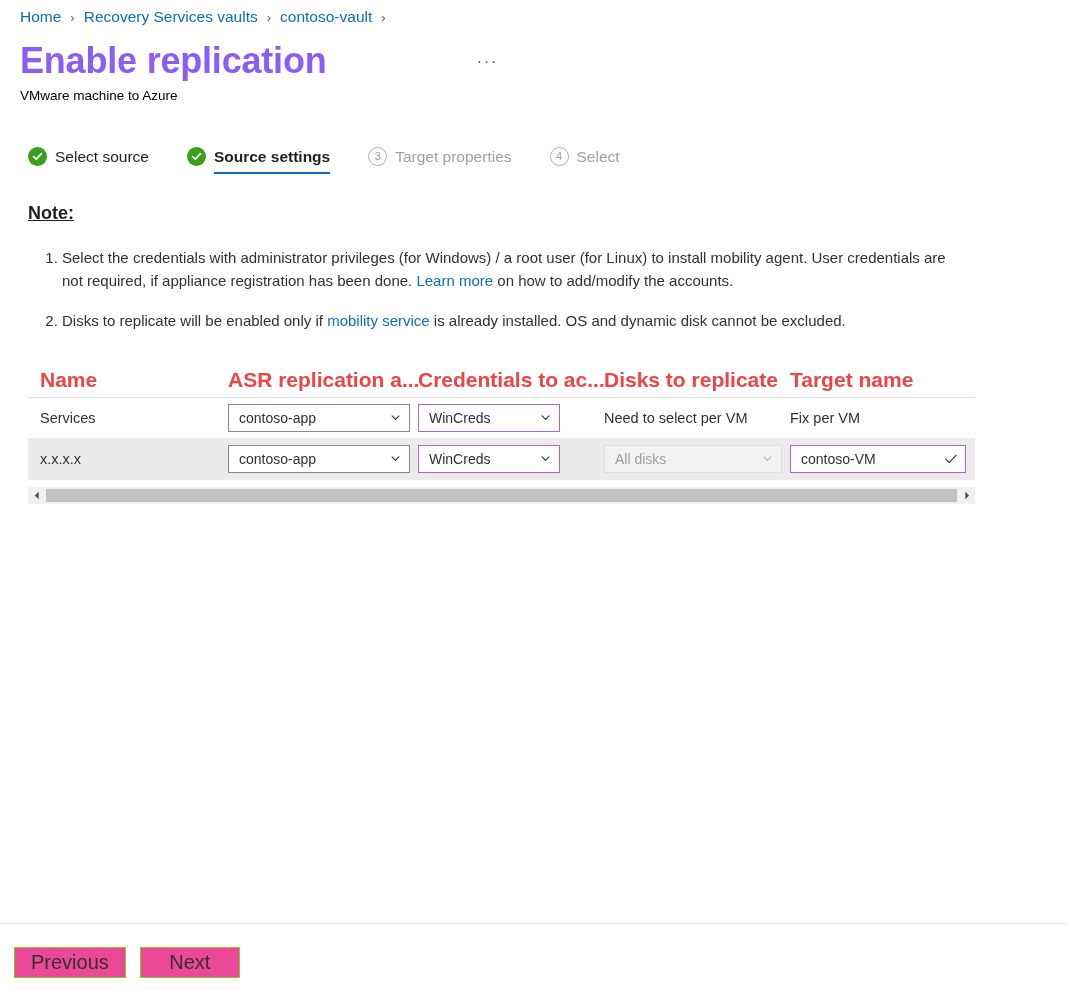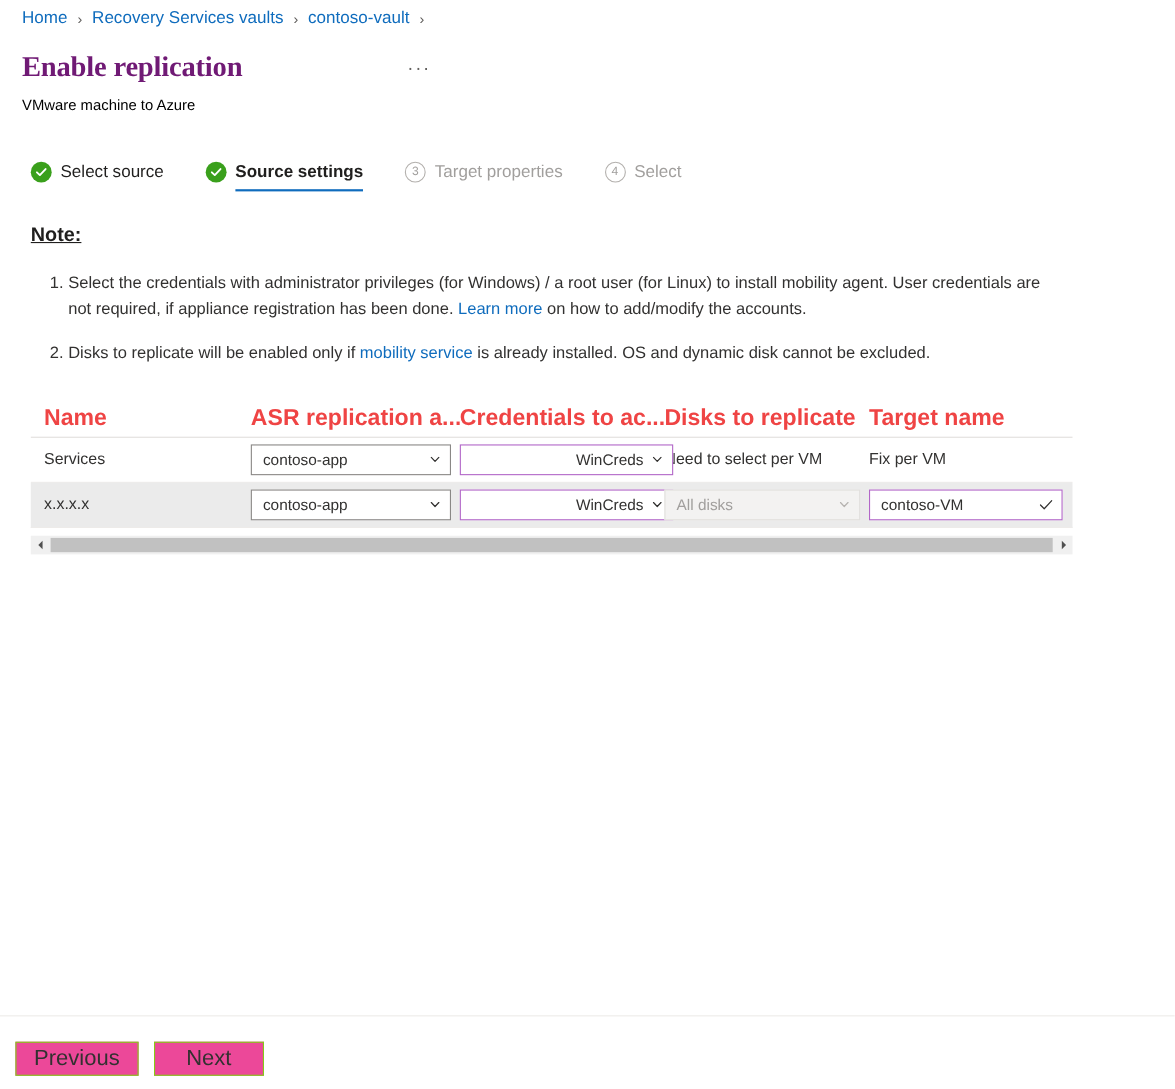--- a/index.html
+++ b/index.html
@@ -34,26 +34,25 @@
   }
 
   
   .title-row {
     position: absolute;
     left: 20px; top: 40px;
     width: 500px;
     display: flex; align-items: flex-start;
   }
   .page-title {
-    font-size: 26px;
+    font-size: 36px;
     font-weight: 600;
     line-height: 42px;
-    color: #701a75;
+    color: #8b5cf6;
     letter-spacing: -0.2px;
-    font-family: Liberation Serif, serif;
   }
   .ellipsis-btn {
     margin-left: 150px;
     margin-top: 14px;
     font-size: 17px;
     letter-spacing: 1.5px;
     color: #605e5c;
     cursor: pointer;
     line-height: 16px;
     user-select: none;
@@ -196,21 +195,21 @@
   .field .chev path { stroke: #323130; }
   .field.disabled .chev path { stroke: #b6b3b0; }
   .field .tick {
     position: absolute;
     right: 8px; top: 50%;
     margin-top: -5px;
     width: 12px; height: 10px;
   }
 
   .w-asr    { width: 182px; }
-  .w-cred   { width: 194px; justify-content: flex-end; }
+  .w-cred   { width: 142px; }
   .w-disks  { width: 178px; }
   .w-target { width: 176px; }
 
   
   .hscroll {
     position: absolute;
     left: 28px; top: 487px;
     width: 947px;
     height: 17px;
     background: #f0f0f0;

